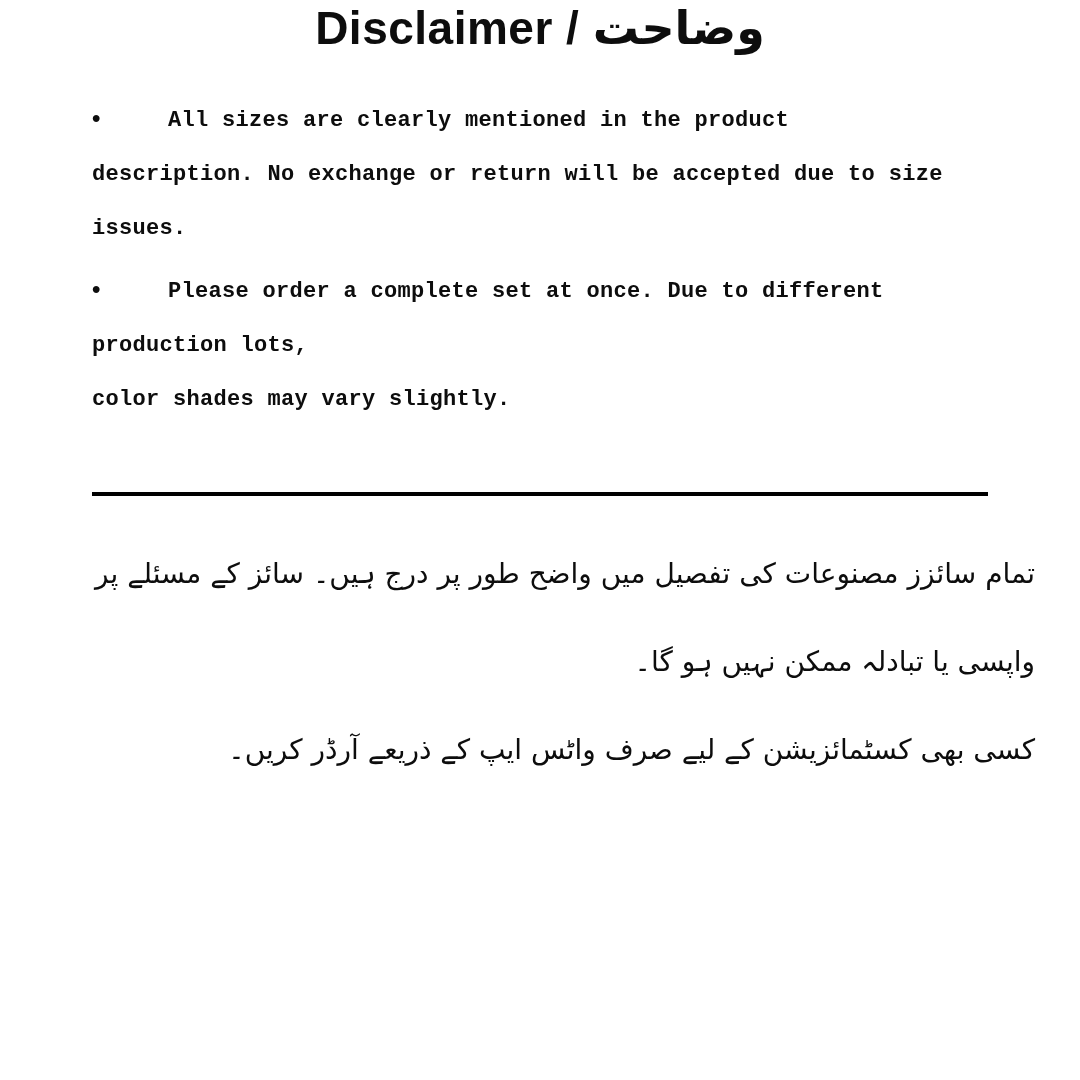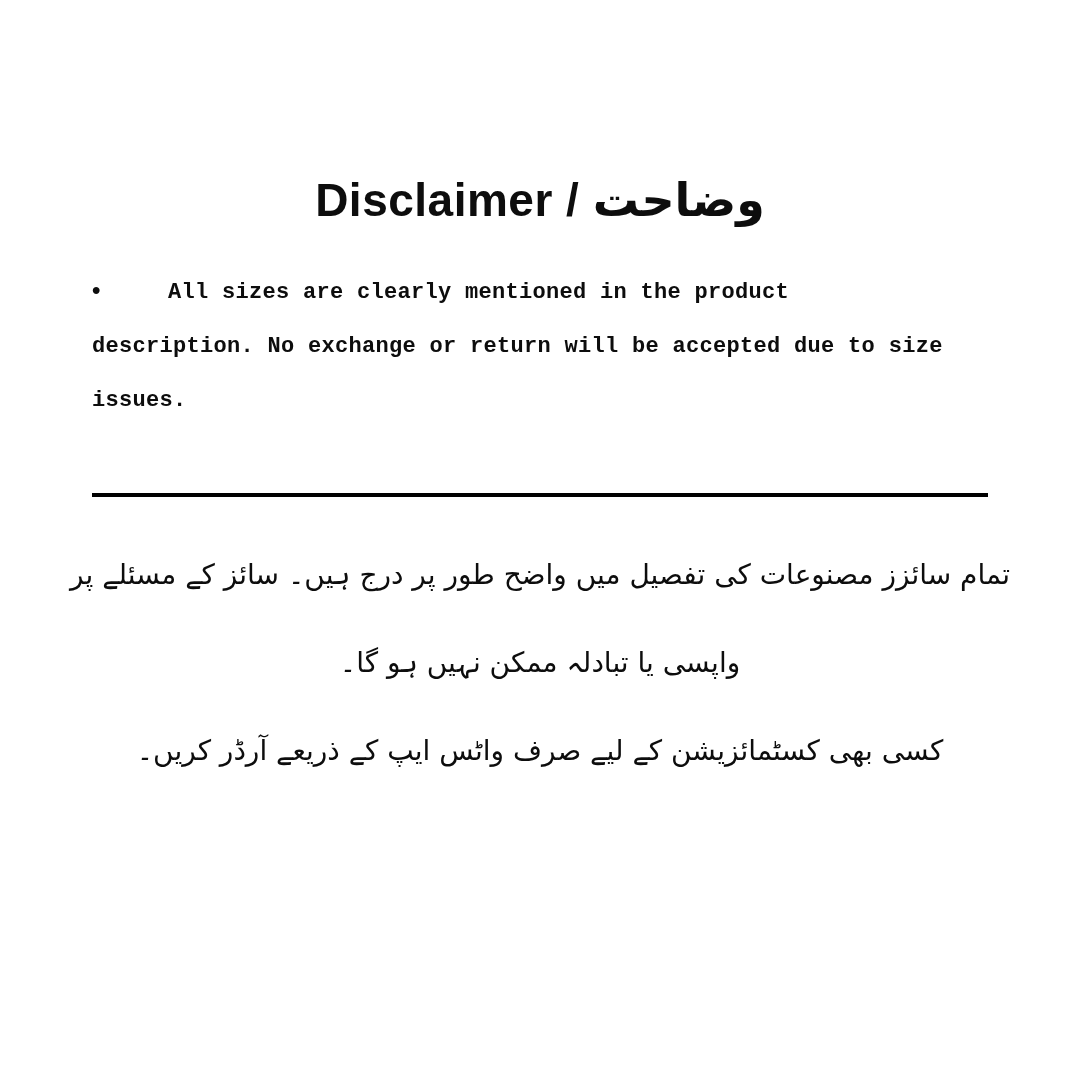--- a/index.html
+++ b/index.html
@@ -13,21 +13,20 @@
     height: 1080px;
     margin: 0 auto;
     background: #ffffff;
     color: #0d0d0d;
     font-family: "Liberation Sans", sans-serif;
     overflow: hidden;
     box-sizing: border-box;
   }
   .page-title {
     margin: 0;
-    padding-top: 172px;
     text-align: center;
     font-size: 46px;
     font-weight: 600;
     letter-spacing: 0.5px;
     color: #0d0d0d;
     line-height: 1.25;
   }
   .page-title .title-urdu {
     font-family: "DejaVu Sans", "Liberation Serif", sans-serif;
     font-weight: 600;
@@ -66,36 +65,41 @@
   }
   .urdu-line {
     margin: 0;
     direction: rtl;
     unicode-bidi: embed;
     font-family: "DejaVu Sans", "Liberation Serif", sans-serif;
     font-size: 28px;
     font-weight: 500;
     line-height: 88px;
     color: #0d0d0d;
+    text-align: right;
   }
 </style>
 </head>
 <body>
 
 <div class="page">
 
   <h1 class="page-title">
     <span>Disclaimer</span><span> / </span><span class="title-urdu" lang="ur" dir="rtl">وضاحت</span>
   </h1>
 
   <div class="bullet-list">
     <p class="bullet-item">
       <span class="bullet-marker">•</span><span class="bullet-text">All sizes are clearly mentioned in the product
 description. No exchange or return will be accepted due to size issues.</span>
     </p>
+    <p class="bullet-item">
+      <span class="bullet-marker">•</span><span class="bullet-text">Please order a complete set at once. Due to different production lots,
+color shades may vary slightly.</span>
+    </p>
   </div>
 
   <hr class="section-divider">
 
   <div class="urdu-section" lang="ur">
     <p class="urdu-line">تمام سائزز مصنوعات کی تفصیل میں واضح طور پر درج ہیں۔ سائز کے مسئلے پر واپسی یا تبادلہ ممکن نہیں ہو گا۔</p>
     <p class="urdu-line">کسی بھی کسٹمائزیشن کے لیے صرف واٹس ایپ کے ذریعے آرڈر کریں۔</p>
   </div>
 
 </div>

